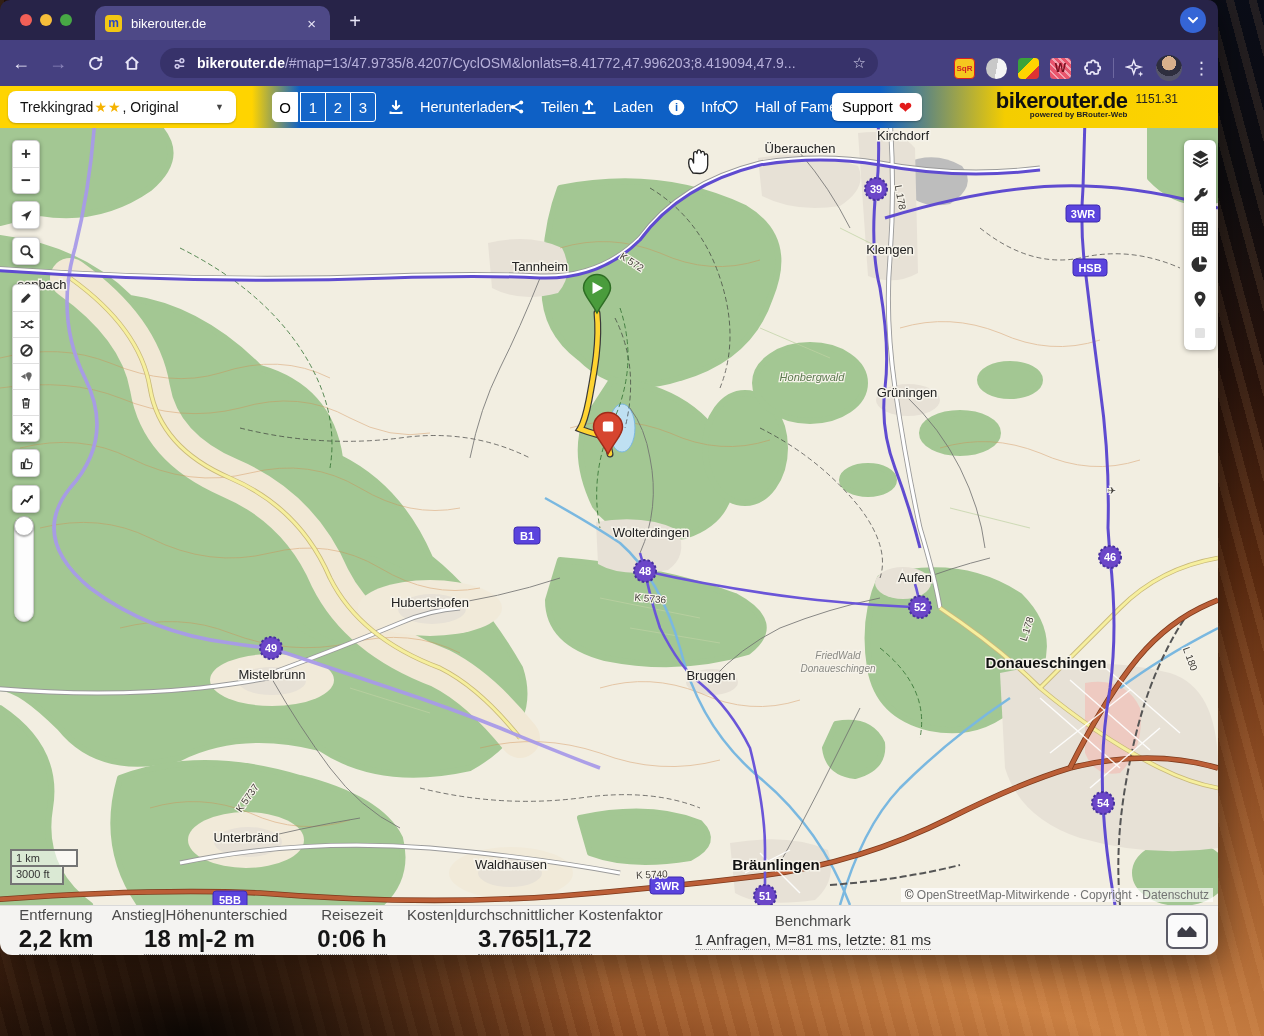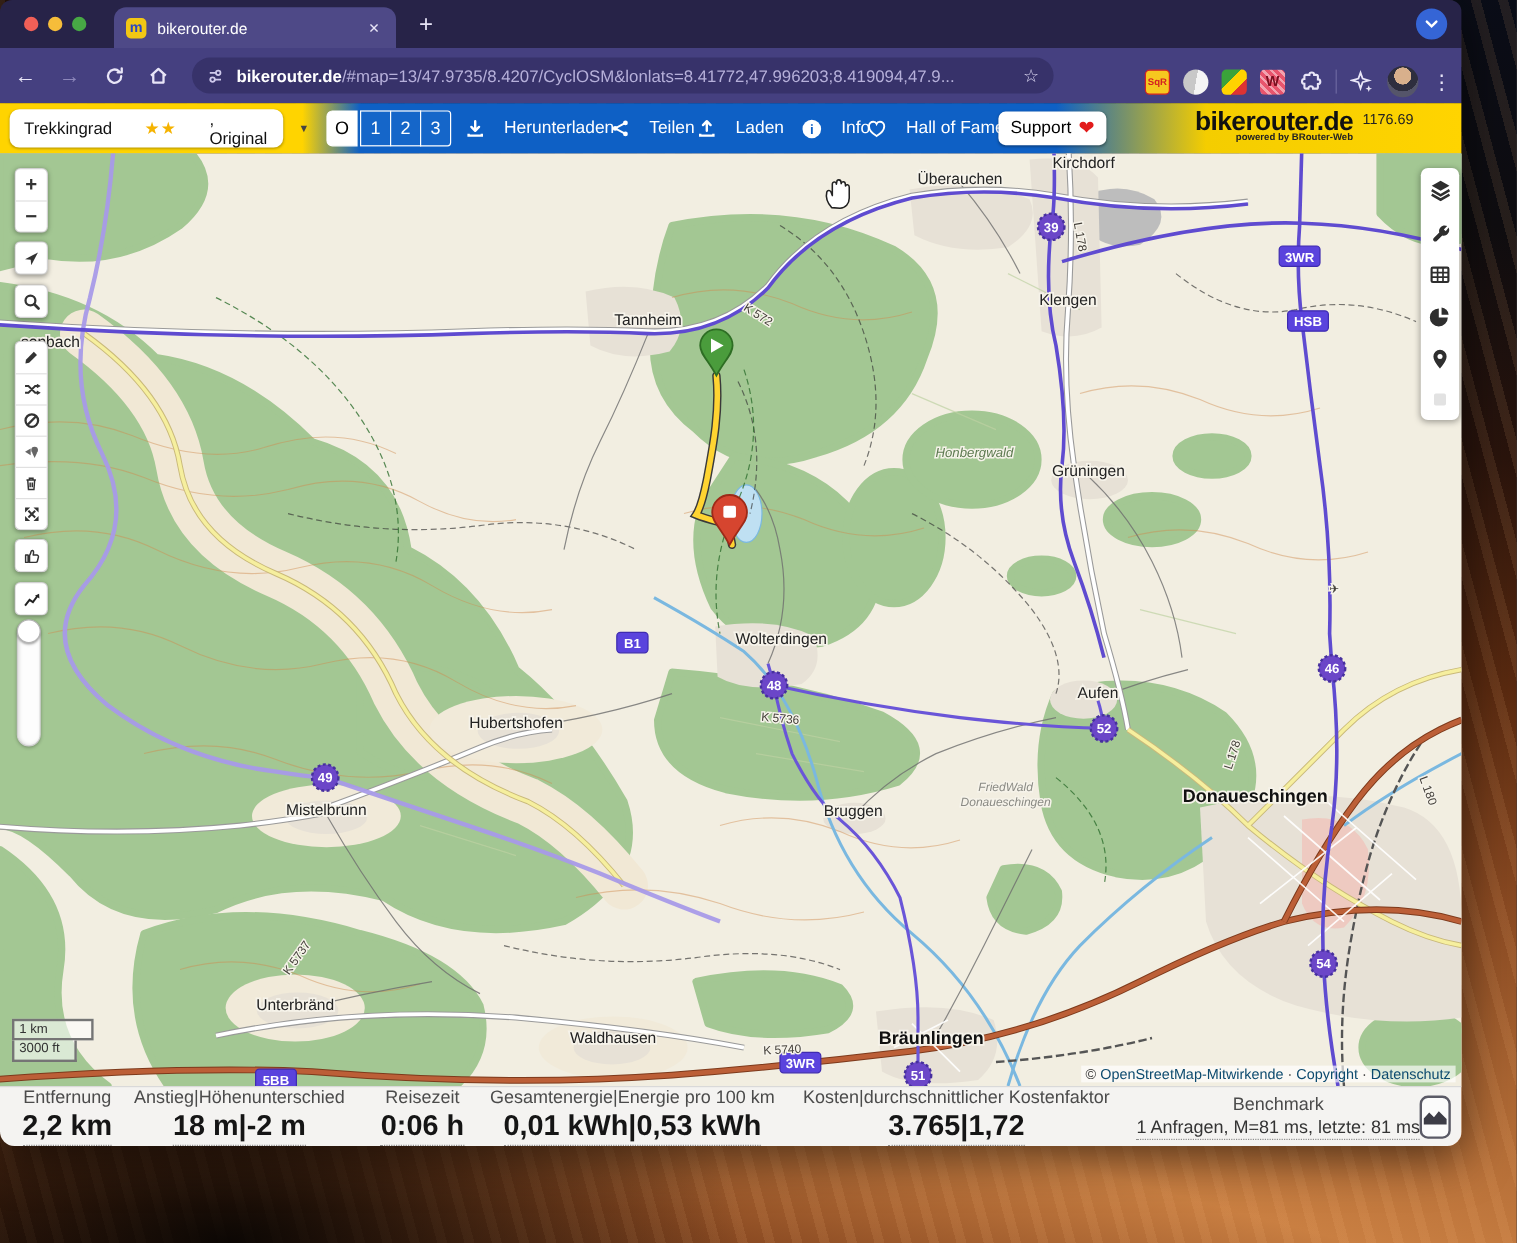--- a/index.html
+++ b/index.html
@@ -56,21 +56,21 @@
   .avatar { width:26px; height:26px; border-radius:50%;
     background: radial-gradient(circle at 50% 32%, #d8b08c 0 32%, #2e2e3e 33% 58%, #55556a 59%); }
   .kebab { color:#e8e5f7; font-size:17px; letter-spacing:0; }
 
   
   .appbar { position:relative; height:42px;
     background:linear-gradient(90deg,#ffd400 0,#ffd400 252px,#0e60c5 300px,#0e60c5 880px,#f4cd00 1005px,#ffd400 100%);
     display:flex; align-items:center; }
   .profile-select { position:absolute; left:8px; top:5px; width:228px; height:32px; background:#fff;
     border-radius:8px; display:flex; align-items:center; padding:0 12px; font-size:14px; color:#111;
-    box-shadow:0 1px 2px rgba(0,0,0,.25);gap:26px; }
+    box-shadow:0 1px 2px rgba(0,0,0,.25); }
   .profile-select .stars { color:#f5b301; letter-spacing:1px; margin:0 1px; }
   .profile-caret { margin-left:auto; font-size:9px; color:#444; }
   .alts { position:absolute; left:272px; top:6px; display:flex; }
   .alt-btn { width:26px; height:30px; display:flex; align-items:center; justify-content:center;
     font-size:15px; border:1px solid #fff; }
   .alt-o { background:#fff; color:#000; border-radius:5px 0 0 5px; margin-right:3px; }
   .alt-n { background:#1566c9; color:#fff; margin-left:-1px; }
   .alt-n:last-child { border-radius:0 3px 3px 0; }
   .bar-btn { display:flex; align-items:center; gap:16px; color:#fff; font-size:14.5px; position:absolute; top:0;
     height:42px; }
@@ -104,21 +104,21 @@
   .right-panel svg { display:block; }
 
   .scale { position:absolute; left:10px; bottom:20px; font-size:11px; color:#333; }
   .scale-line { background:rgba(255,255,255,.6); border:2px solid #757575; padding:0 4px; height:18px;
     line-height:15px; }
   .scale-line.km { width:68px; }
   .scale-line.ft { width:54px; border-top:none; }
 
   .attrib { position:absolute; right:5px; bottom:3px; font-size:12px; color:#333;
     background:rgba(255,255,255,.65); padding:0 4px; }
-  .attrib a { color:#0c4a6e; text-decoration:none; }
+  .attrib a { color:#737373; text-decoration:none; }
 
   .hand-cursor { position:absolute; left:686px; top:18px; }
 
   
   .statsbar { position:relative; height:50px; background:#f4f3f1; border-top:1px solid #d9d9d9;
     display:flex; align-items:center; padding-left:10px; }
   .stat-col { display:flex; flex-direction:column; align-items:center; justify-content:center; gap:2px; }
   .stat-col:nth-child(1){flex:0 0 92px;} .stat-col:nth-child(2){flex:0 0 195px;}
   .stat-col:nth-child(3){flex:0 0 110px;} .stat-col:nth-child(4){flex:0 0 240px;}
   .stat-col:nth-child(5){flex:0 0 300px;} .stat-col:nth-child(6){flex:0 0 215px;}
@@ -259,21 +259,21 @@
     </div>
     <div class="support-pill">
       <span>Support</span>
       <span class="hrt">❤</span>
     </div>
     <div class="logo-block">
       <div>
         <div class="logo-main">bikerouter.de</div>
         <div class="logo-sub">powered by BRouter-Web</div>
       </div>
-      <div class="logo-ver">1176.69</div>
+      <div class="logo-ver">1151.31</div>
     </div>
   </div>
 
   <div class="map">
     <svg class="base" width="1218" height="777" viewBox="0 0 1218 777">
       <rect x="0" y="0" width="1218" height="777" fill="#f2eee1"></rect>
 
       <g fill="#a3c793" stroke="#a3c793" stroke-width="6" stroke-linejoin="round">
         <path d="M0,0 L160,0 Q185,30 150,60 Q100,95 40,85 L0,95 Z"></path>
         <path d="M0,110 Q80,120 130,170 Q200,180 260,240 Q330,260 340,330 Q400,360 430,430 Q480,470 520,540 Q540,600 470,640 Q380,660 320,620 Q240,600 180,630 Q100,650 60,600 Q20,560 0,560 Z"></path>
@@ -618,24 +618,20 @@
       </div>
       <div class="stat-col">
         <div class="stat-label">Anstieg|Höhenunterschied</div>
         <div class="stat-value">18 m|-2 m</div>
       </div>
       <div class="stat-col">
         <div class="stat-label">Reisezeit</div>
         <div class="stat-value">0:06 h</div>
       </div>
       <div class="stat-col">
-        <div class="stat-label">Gesamtenergie|Energie pro 100 km</div>
-        <div class="stat-value">0,01 kWh|0,53 kWh</div>
-      </div>
-      <div class="stat-col">
         <div class="stat-label">Kosten|durchschnittlicher Kostenfaktor</div>
         <div class="stat-value">3.765|1,72</div>
       </div>
       <div class="stat-col">
         <div class="stat-label">Benchmark</div>
         <div class="stat-value small">1 Anfragen, M=81 ms, letzte: 81 ms</div>
       </div>
       <div class="elev-btn">
       <svg width="22" height="16" viewBox="0 0 22 16">
           <path d="M1.5,14 L1.5,9 L6,4 L10,8 L14,3 L20.5,9.5 L20.5,14 Z" fill="#3c3c46"></path>

